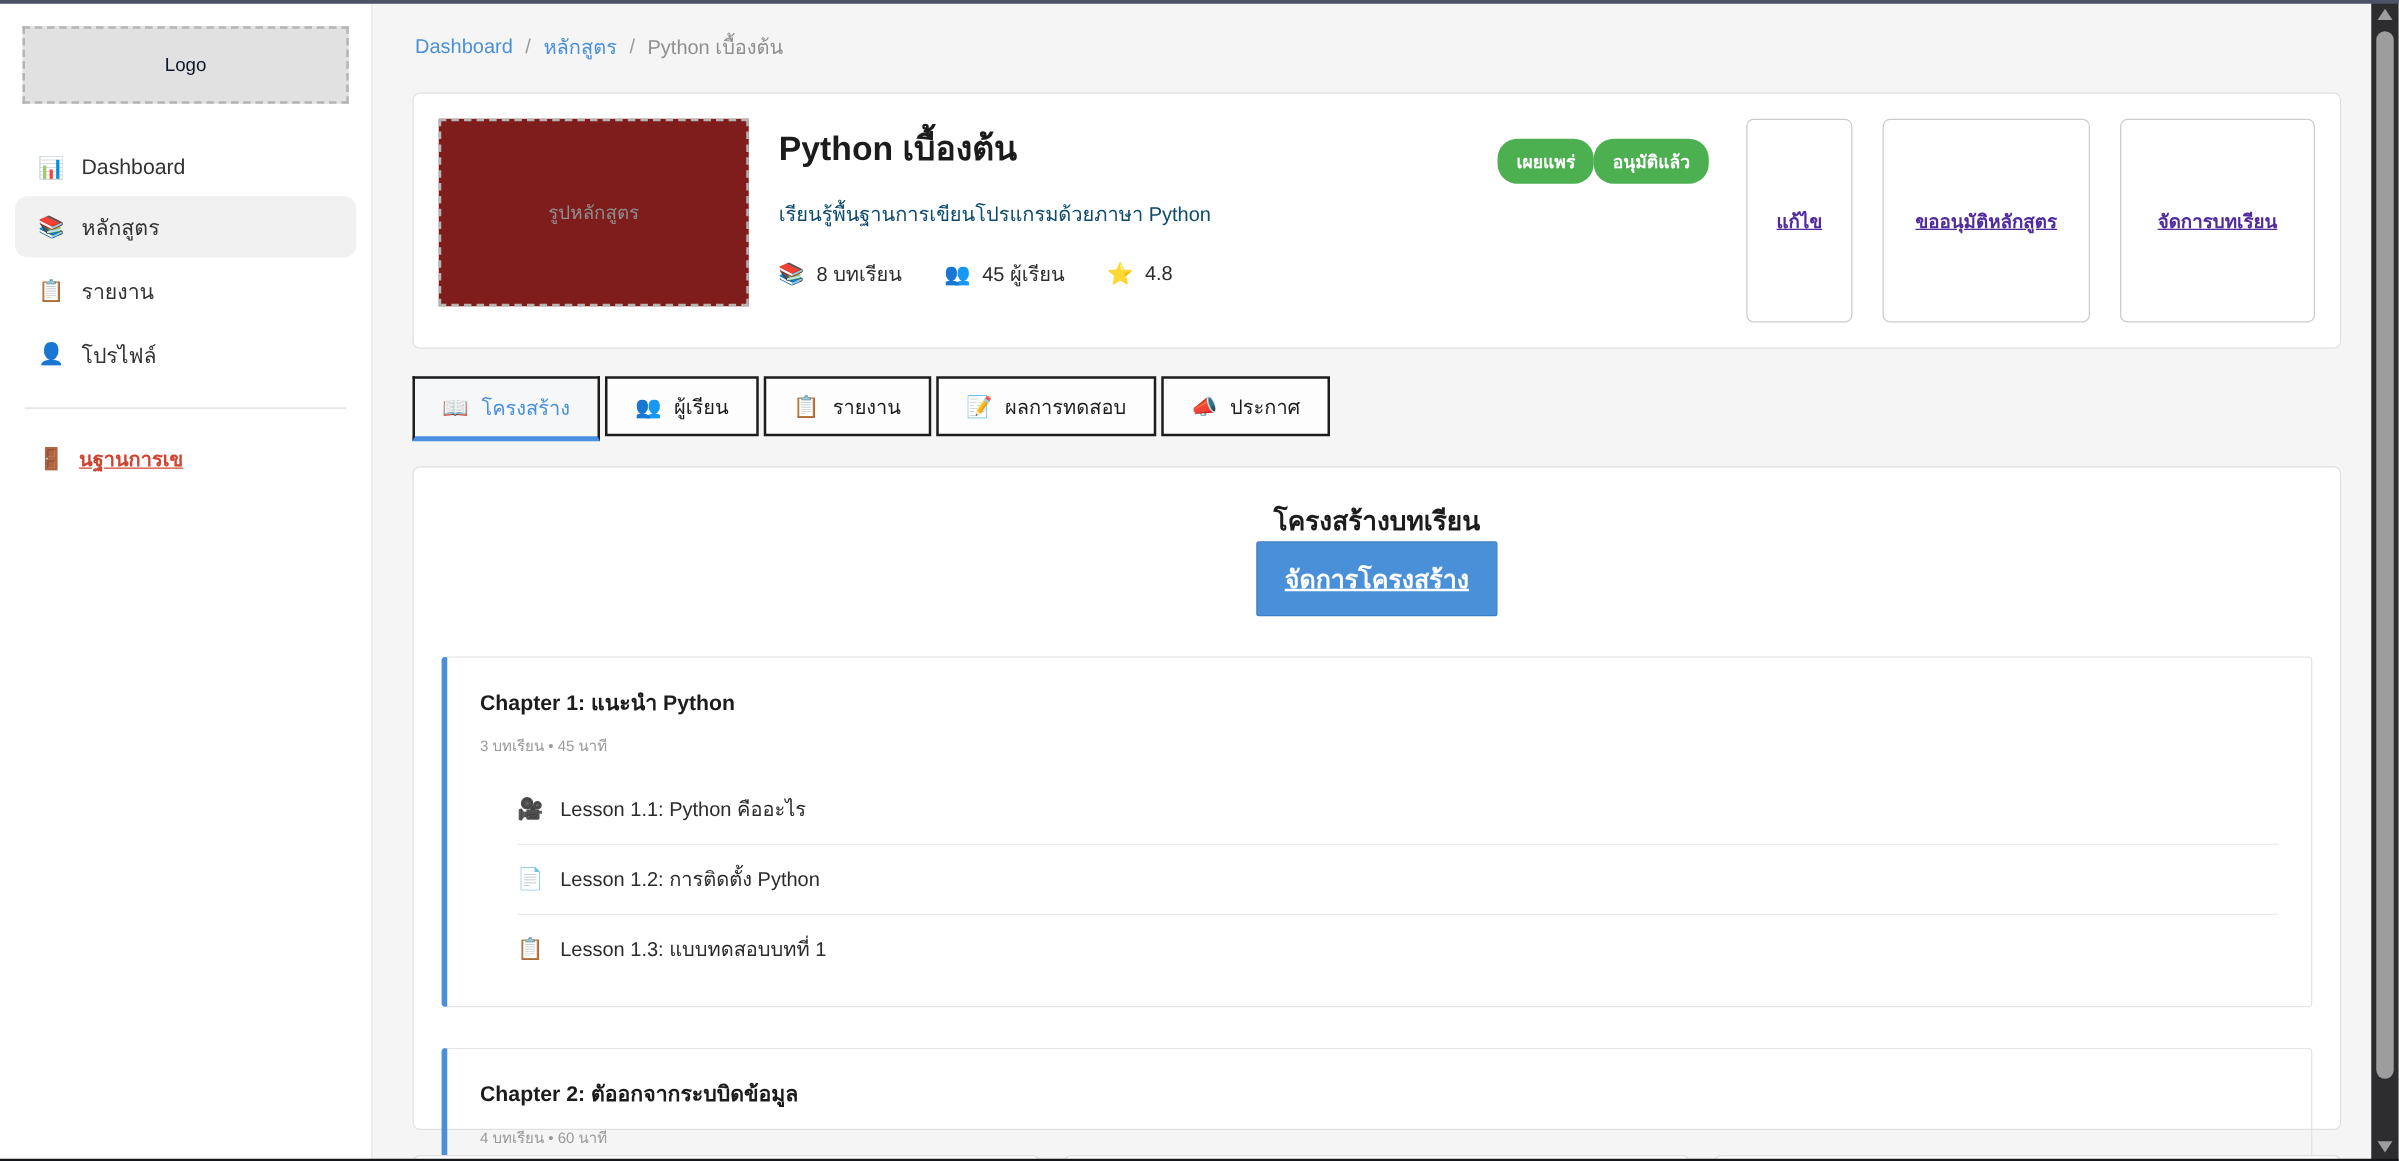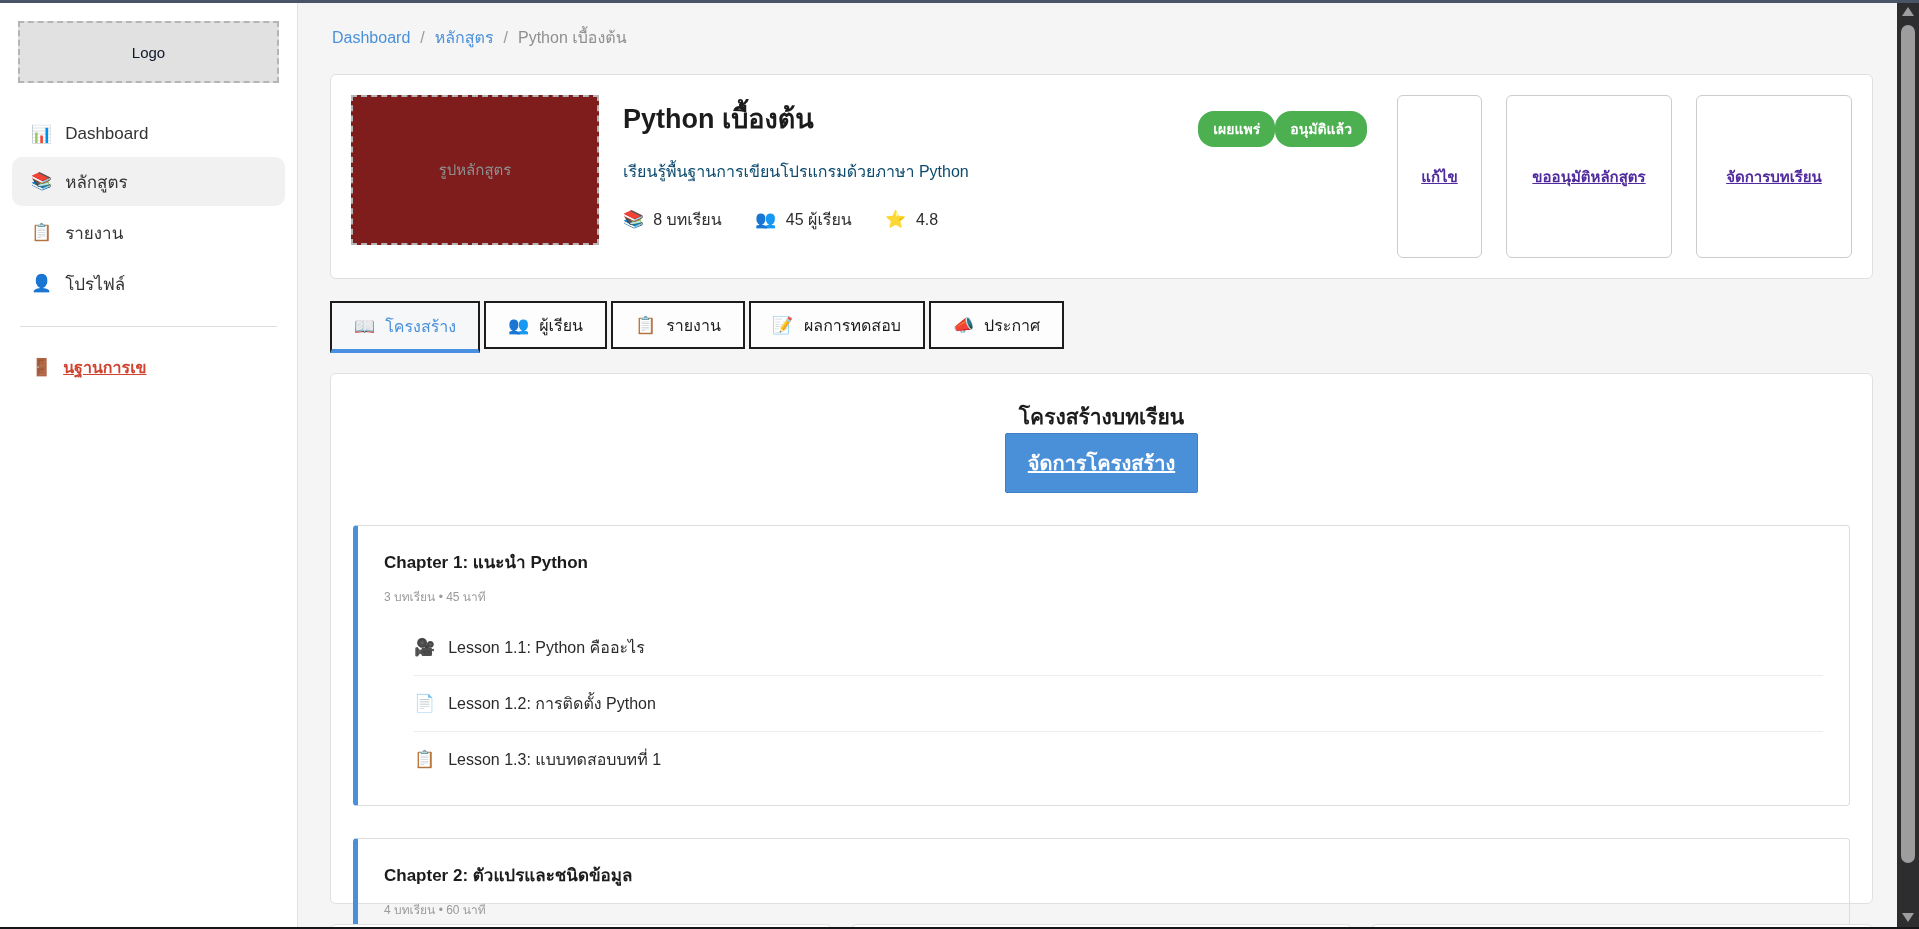--- a/index.html
+++ b/index.html
@@ -223,21 +223,21 @@
             <span>Lesson 1.2: การติดตั้ง Python</span>
           </div>
           <div class="lesson">
             <span class="ico">📋</span>
             <span>Lesson 1.3: แบบทดสอบบทที่ 1</span>
           </div>
         </div>
       </div>
 
       <div class="chapter">
-        <div class="chapter-title">Chapter 2: ตัวแปรและชนิดข้อมูล</div>
+        <div class="chapter-title">Chapter 2: ตัออกจากระบบิดข้อมูล</div>
         <div class="chapter-meta">4 บทเรียน • 60 นาที</div>
       </div>
     </section>
 
     <div class="bottom-row">
       <div class="partial-card"></div>
       <div class="partial-card"></div>
       <div class="partial-card"></div>
     </div>
   </main>

